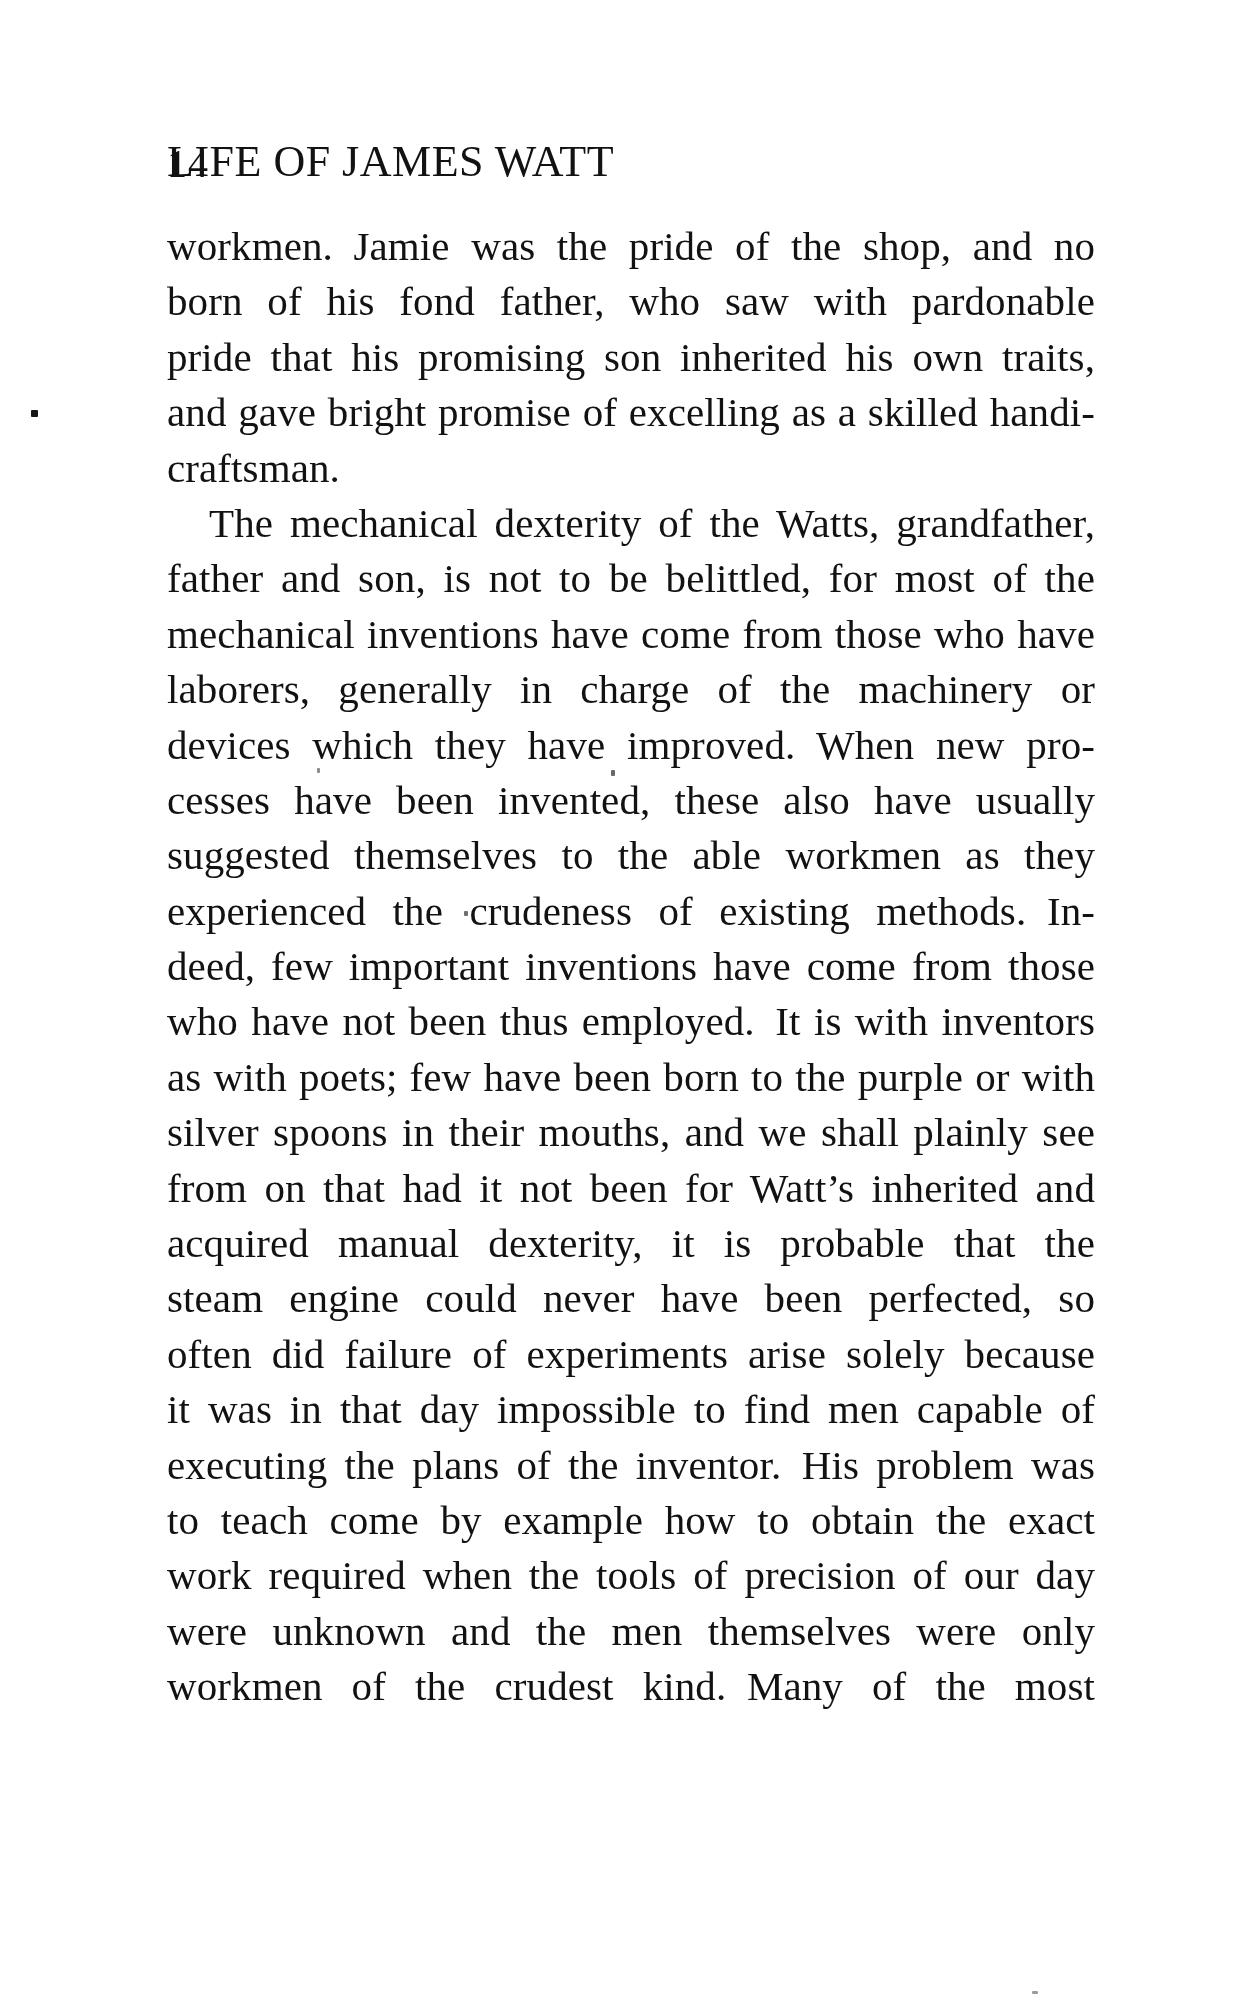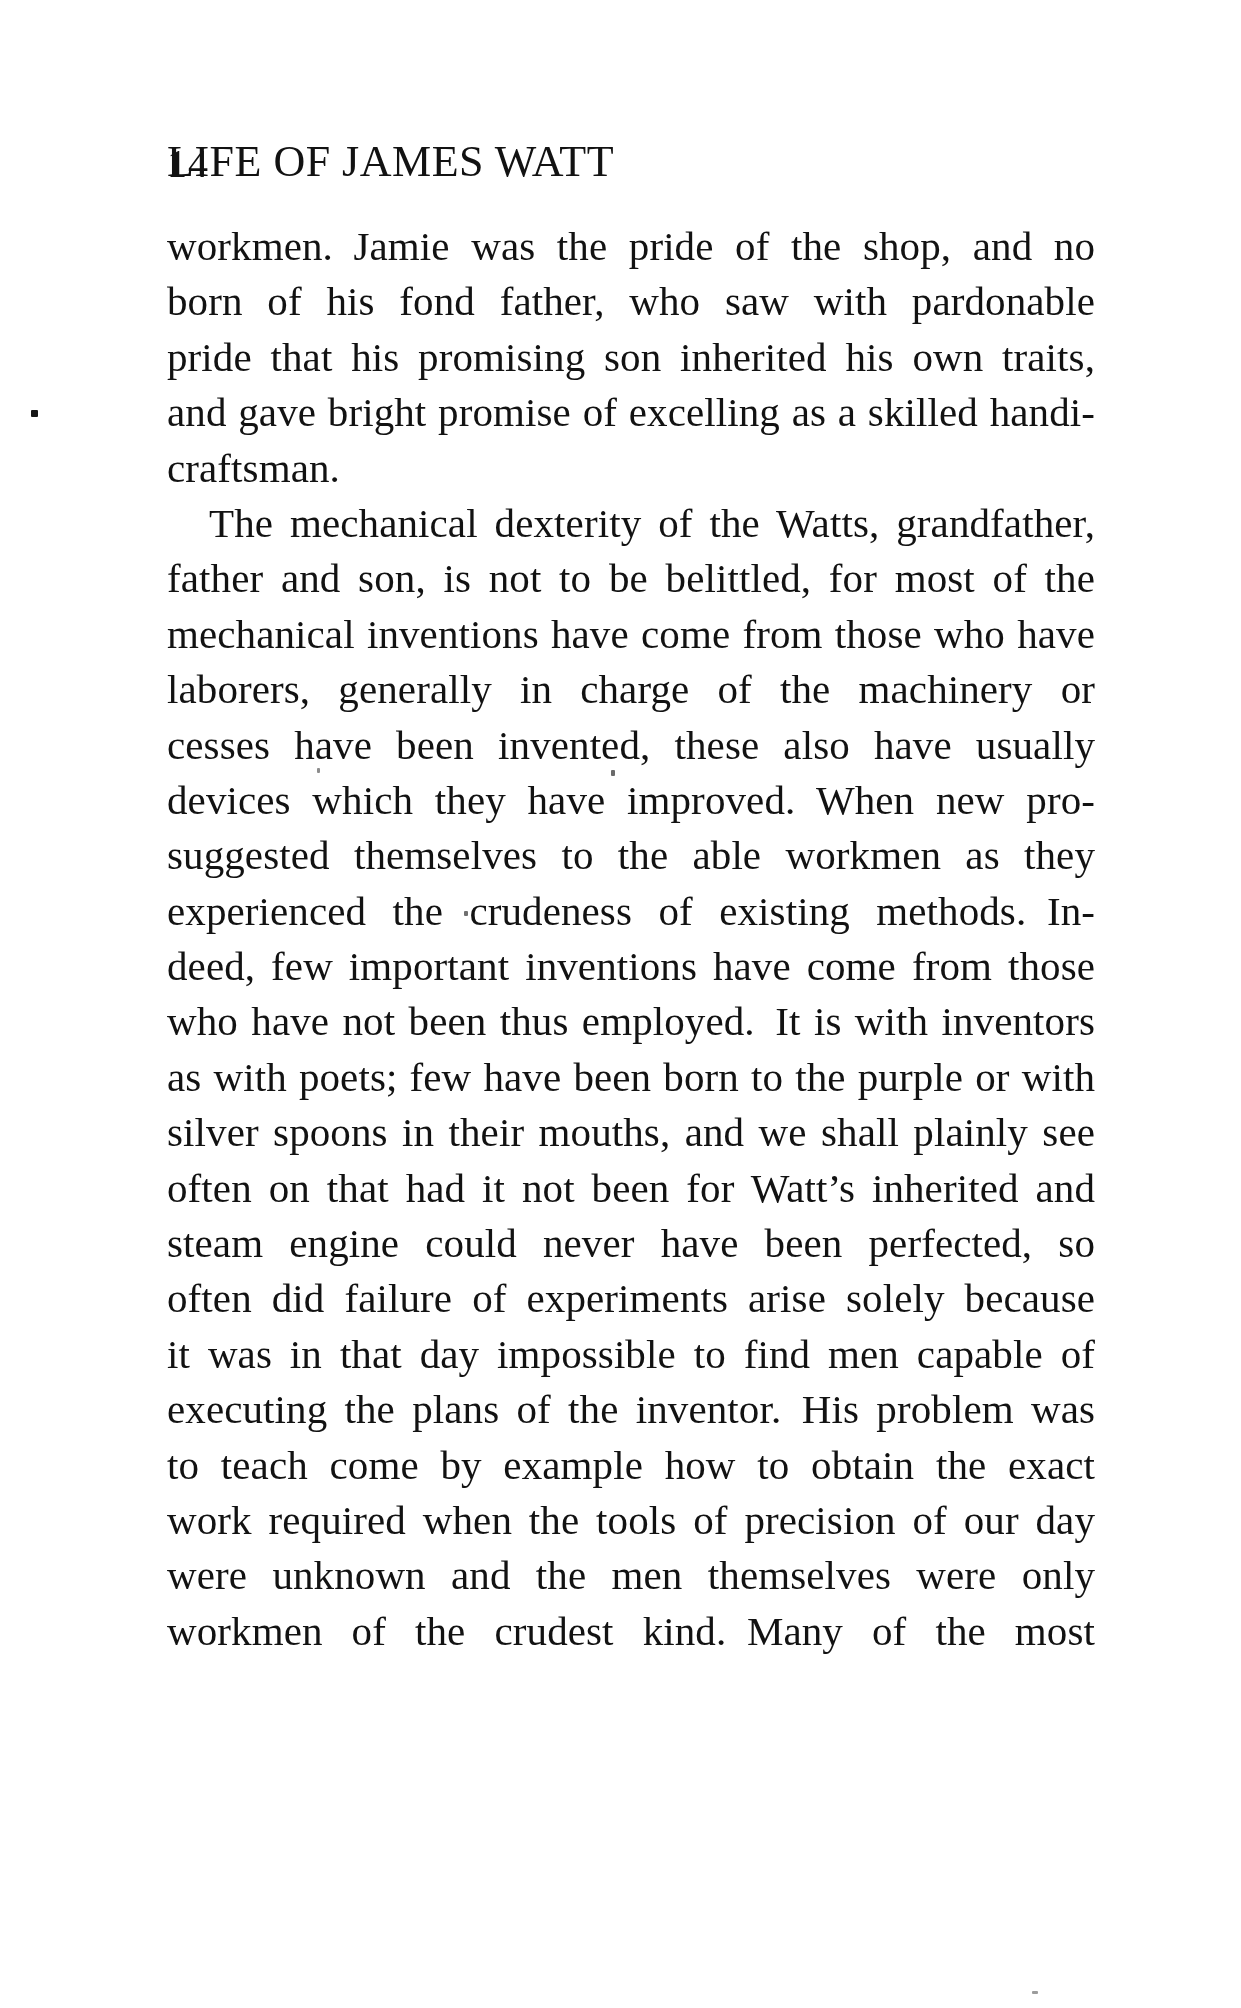--- a/index.html
+++ b/index.html
@@ -78,29 +78,30 @@
   <div class="bodytext" id="bodytext">
       <div class="line">workmen. Jamie was the pride of the shop, and no</div>
       <div class="line">born of his fond father, who saw with pardonable</div>
       <div class="line">pride that his promising son inherited his own traits,</div>
       <div class="line">and gave bright promise of excelling as a skilled handi-</div>
       <div class="line par-end">craftsman.</div>
       <div class="line indent">The mechanical dexterity of the Watts, grandfather,</div>
       <div class="line">father and son, is not to be belittled, for most of the</div>
       <div class="line">mechanical inventions have come from those who have</div>
       <div class="line">laborers, generally in charge of the machinery or</div>
+      <div class="line">devices which they have improved. When new pro-</div>
       <div class="line">cesses have been invented, these also have usually</div>
-      <div class="line">devices which they have improved. When new pro-</div>
       <div class="line">suggested themselves to the able workmen as they</div>
       <div class="line">experienced the crudeness of existing methods. In-</div>
       <div class="line">deed, few important inventions have come from those</div>
       <div class="line">who have not been thus employed. It is with inventors</div>
       <div class="line">as with poets; few have been born to the purple or with</div>
       <div class="line">silver spoons in their mouths, and we shall plainly see</div>
-      <div class="line">often on that had it not been for Watt’s inherited and</div>
+      <div class="line">from on that had it not been for Watt’s inherited and</div>
+      <div class="line">acquired manual dexterity, it is probable that the</div>
       <div class="line">steam engine could never have been perfected, so</div>
       <div class="line">often did failure of experiments arise solely because</div>
       <div class="line">it was in that day impossible to find men capable of</div>
       <div class="line">executing the plans of the inventor. His problem was</div>
       <div class="line">to teach come by example how to obtain the exact</div>
       <div class="line">work required when the tools of precision of our day</div>
       <div class="line">were unknown and the men themselves were only</div>
       <div class="line">workmen of the crudest kind. Many of the most</div>
     </div>
 

